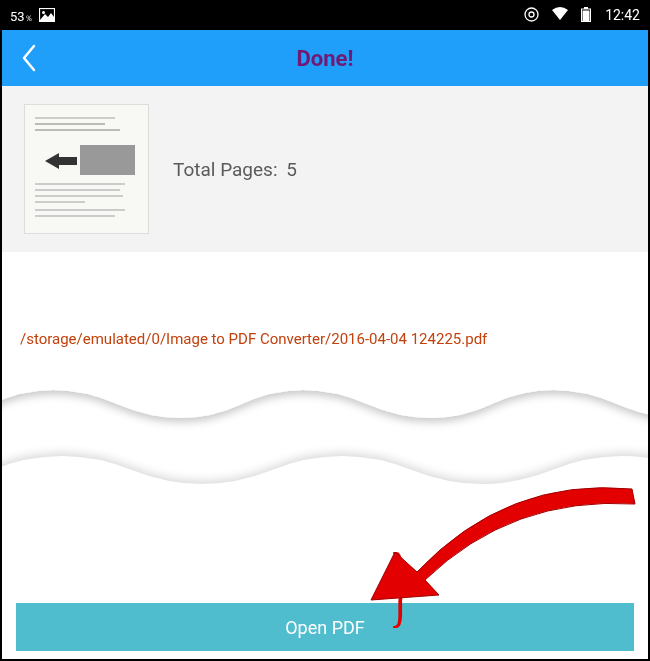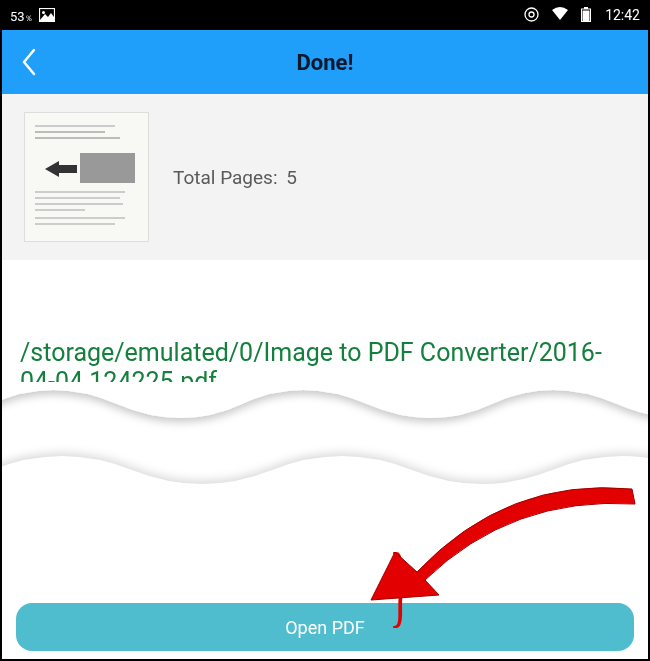--- a/index.html
+++ b/index.html
@@ -37,22 +37,22 @@
       gap: 12px;
     }
     .battery-pct {
       font-size: 13px;
     }
     .status-icon {
       display: inline-block;
     }
     .app-header {
       background: #1f9efa;
-      color: #0f172a;
-      height: 64px;
+      color: #701a75;
+      height: 56px;
       display: flex;
       align-items: center;
       position: relative;
     }
     .back-btn {
       width: 56px;
       height: 56px;
       display: flex;
       align-items: center;
       justify-content: center;
@@ -132,22 +132,22 @@
       color: #5a5a5a;
       font-size: 19px;
     }
     .info-line span:first-child {
       margin-right: 4px;
     }
     .file-path-area {
       padding-top: 78px;
       padding-left: 18px;
       padding-right: 18px;
-      color: #15803d;
-      font-size: 25px;
+      color: #c2410c;
+      font-size: 15px;
     }
     .wave-separator {
       position: absolute;
       left: 0;
       right: 0;
       top: 380px;
       height: 120px;
       pointer-events: none;
     }
     .action-buttons {
@@ -161,21 +161,20 @@
     }
     .action-btn {
       height: 48px;
       display: flex;
       align-items: center;
       justify-content: center;
       color: #fff;
       font-size: 18px;
       cursor: pointer;
       font-weight: 400;
-      border-radius: 16px;
     }
     .btn-open {
       background: #4fbdcd;
     }
     .btn-send {
       background: #5abf24;
     }
     .red-arrow {
       position: absolute;
       top: 480px;

